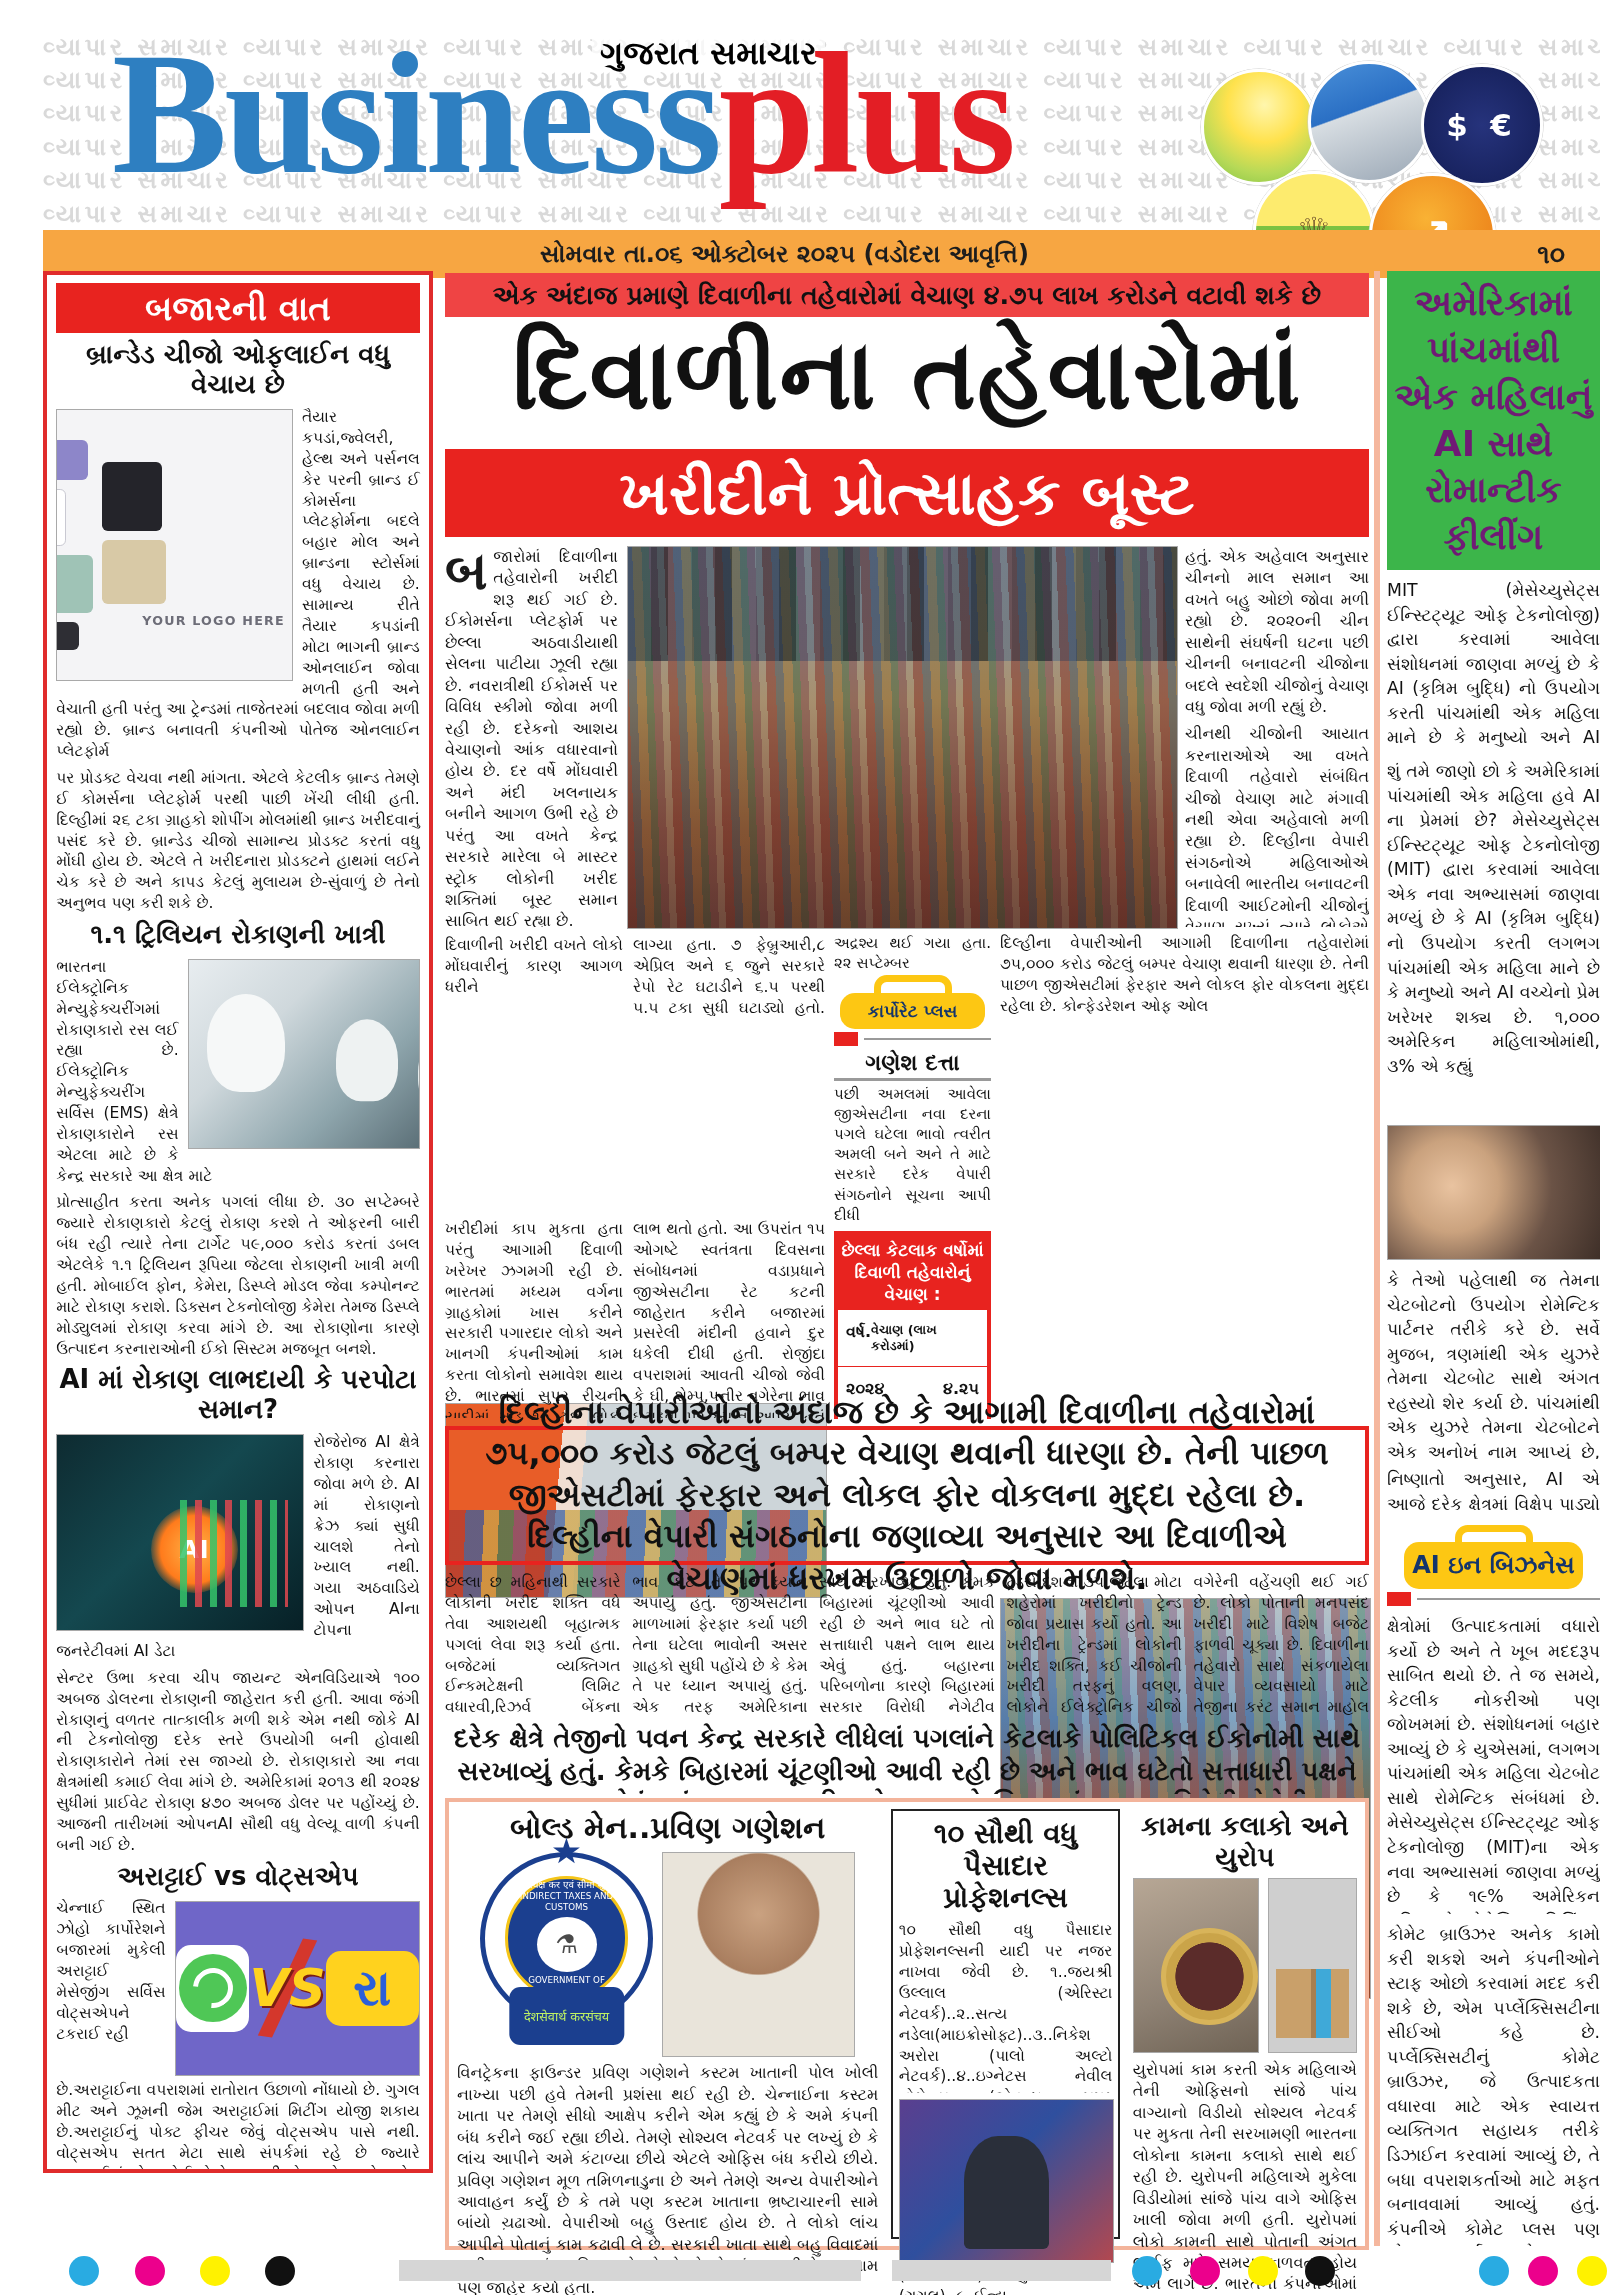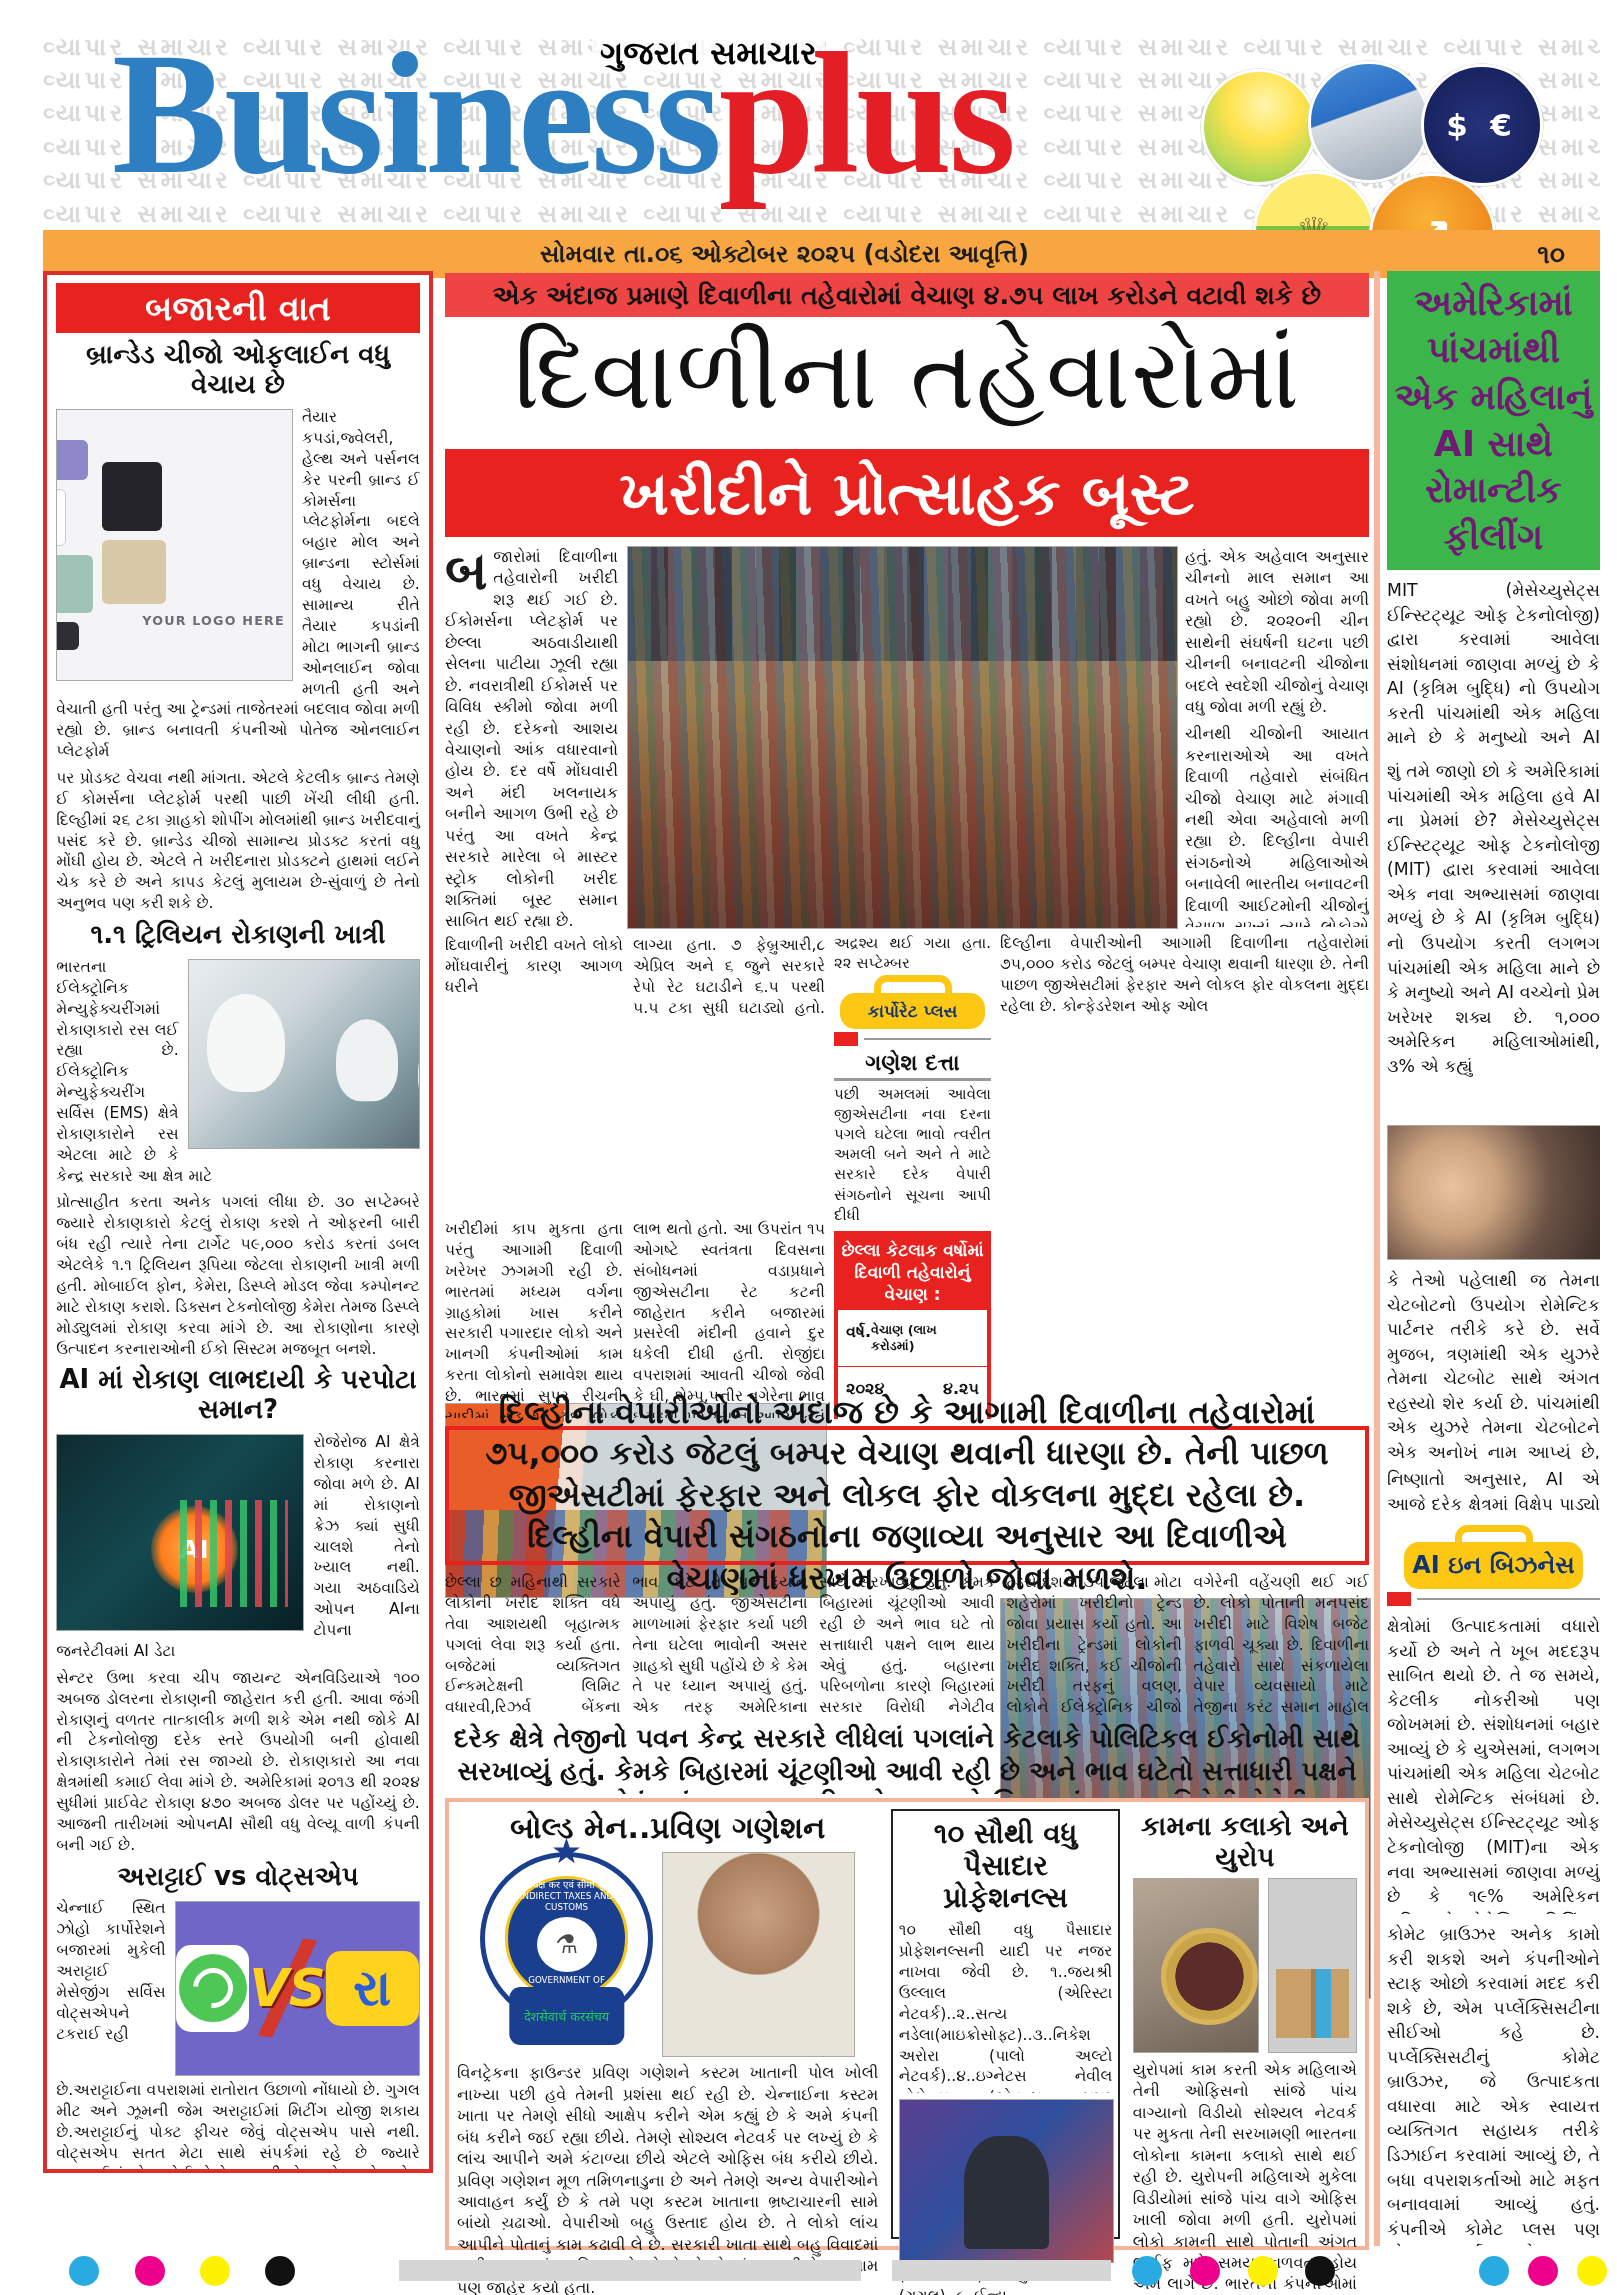--- a/index.html
+++ b/index.html
@@ -76,21 +76,21 @@
   .l-banner{background:#e8231f;color:#fff;font-size:34px;font-weight:bold;text-align:center;
             padding:4.6px 0;margin-bottom:7px;}
   .l-head{font-size:26px;font-weight:bold;text-align:center;margin:5.8px 0 7px 0;line-height:1.15;}
   .bt{font-size:15.6px;line-height:1.34;text-align:justify;margin:0 0 5.8px 0;}
   .wrapL{float:left;margin:2.3px 9.2px 4.6px 0;flex-direction:column;}
   .wrapR{float:right;margin:2.3px 0 4.6px 9.2px;}
   .clr{clear:both;}
   
   .kicker{left:445px;top:273px;width:924px;height:44px;background:#ef4444;display:flex;
           align-items:center;justify-content:center;font-size:25.4px;font-weight:bold;}
-  .main-head{left:445px;top:319px;width:924px;height:126px;font-size:97px;font-weight:normal;
+  .main-head{left:445px;top:319px;width:924px;height:126px;font-size:97px;font-weight:bold;
              text-align:center;line-height:1.15;letter-spacing:1.2px;}
   .main-banner{left:445px;top:449px;width:924px;height:88px;background:#e8231f;color:#fff;
                display:flex;align-items:center;justify-content:center;font-size:60px;font-weight:bold;}
   .ccol{font-size:16px;line-height:1.36;text-align:justify;overflow:hidden;}
   .dropcap{float:left;font-size:53px;line-height:.8;font-weight:bold;margin:3.5px 5.8px 0 0;color:#1a1a1a;}
   .pullquote{left:445px;top:1426px;width:924px;height:139px;border:4.6px solid #e8231f;box-sizing:border-box;
              display:flex;align-items:center;justify-content:center;padding:0 23px;
              font-size:32px;font-weight:bold;text-align:center;line-height:1.3;}
   .bcols{left:445px;top:1572px;width:924px;height:143px;display:flex;gap:11.6px;}
   .bcols .ccol{flex:1;font-size:15px;}
@@ -122,21 +122,21 @@
   .emblem{position:relative;width:173px;height:173px;border-radius:50%;background:#fff;
           border:5.8px solid #1b3f8f;box-sizing:border-box;}
   .em-star{position:absolute;top:-25.4px;left:50%;transform:translateX(-50%);color:#1b3f8f;font-size:35px;}
   .em-in{position:absolute;inset:19.6px;border-radius:50%;background:#1b3f8f;border:3.5px solid #f5c518;
          display:flex;flex-direction:column;align-items:center;justify-content:center;color:#fff;
          text-align:center;}
   .em-core{width:60px;height:60px;border-radius:50%;background:#fff;margin:3.5px auto;
            display:flex;align-items:center;justify-content:center;color:#4a4a4a;font-size:25.4px;}
   .em-txt{font-size:9.8px;line-height:1.25;padding:0 8px;}
   .em-ribbon{position:absolute;bottom:-25.4px;left:50%;transform:translateX(-50%);background:#1b3f8f;
-             color:#22c55e;font-size:12.7px;padding:20px 15px;border-radius:11px;white-space:nowrap;}
+             color:#bef264;font-size:12.7px;padding:20px 15px;border-radius:11px;white-space:nowrap;}
   
   .rightcol{left:1387px;top:271px;width:213px;height:1975px;overflow:hidden;}
   .greenbox{background:#3cb54a;color:#701a75;font-size:36px;font-weight:bold;text-align:center;
             line-height:1.3;padding:9.2px 4.6px;}
   .rc{font-size:17.3px;line-height:1.42;text-align:justify;overflow:hidden;margin:8px 0;}
   .rc-head{font-size:26.6px;font-weight:bold;text-align:center;line-height:1.25;margin:9.2px 0;}
   .divider{left:1374px;top:271px;width:5.8px;height:1975px;background:#f5b79e;}
   
   .dot{position:absolute;width:30px;height:30px;border-radius:50%;}
   .gbar{position:absolute;height:21px;background:#d6d6d6;}

